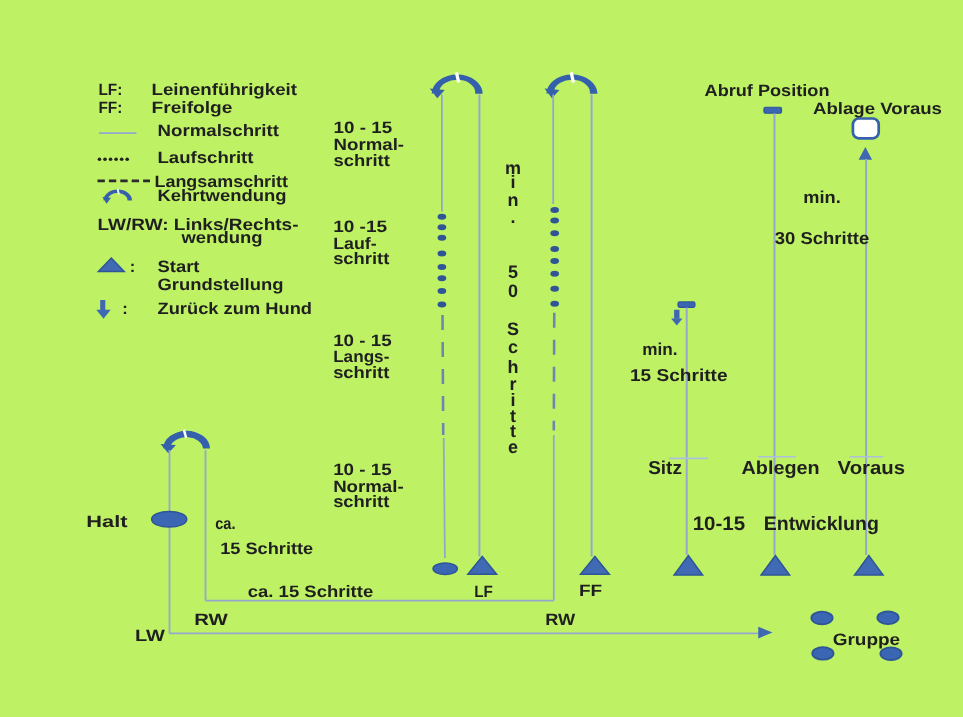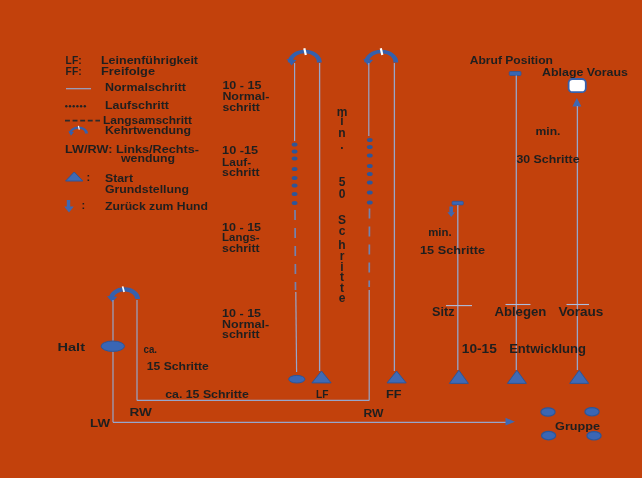--- a/index.html
+++ b/index.html
@@ -1,16 +1,16 @@
 <!DOCTYPE html>
 <html><head>
 <meta charset="utf-8">
 <style>
   html,body{margin:0;padding:0;background:#fff;}
-  #stage{position:relative;width:642px;height:478px;background:#c2410c;overflow:hidden;}
+  #stage{position:relative;width:642px;height:478px;background:#bef264;overflow:hidden;}
   svg text{font-family:"Liberation Sans",sans-serif;font-weight:bold;fill:#1f1f1f;}
 </style>
 </head>
 <body>
 <div id="stage">
 <svg width="642" height="478" viewBox="0 0 642 478">
 
   <g font-size="11">
     <text x="65.6" y="63.5" textLength="16" lengthAdjust="spacingAndGlyphs">LF:</text>
     <text x="101" y="63.5" textLength="97" lengthAdjust="spacingAndGlyphs">Leinenführigkeit</text>

